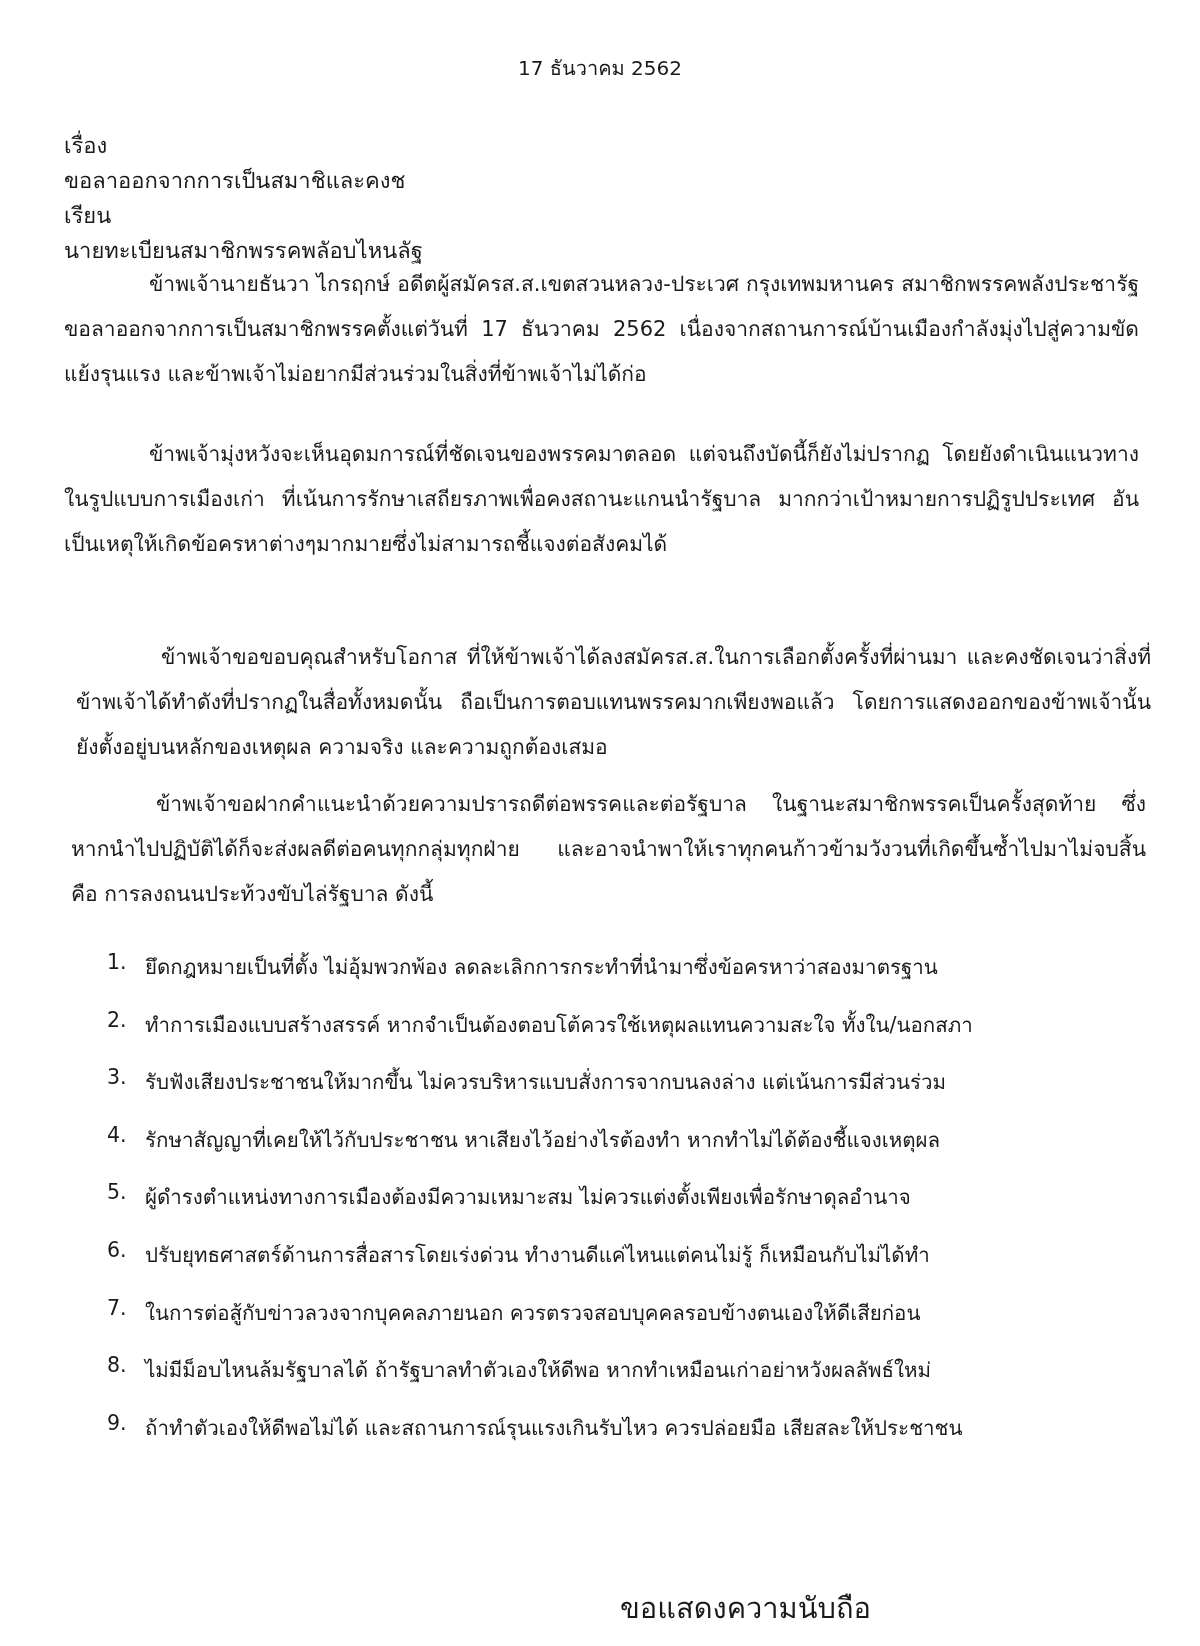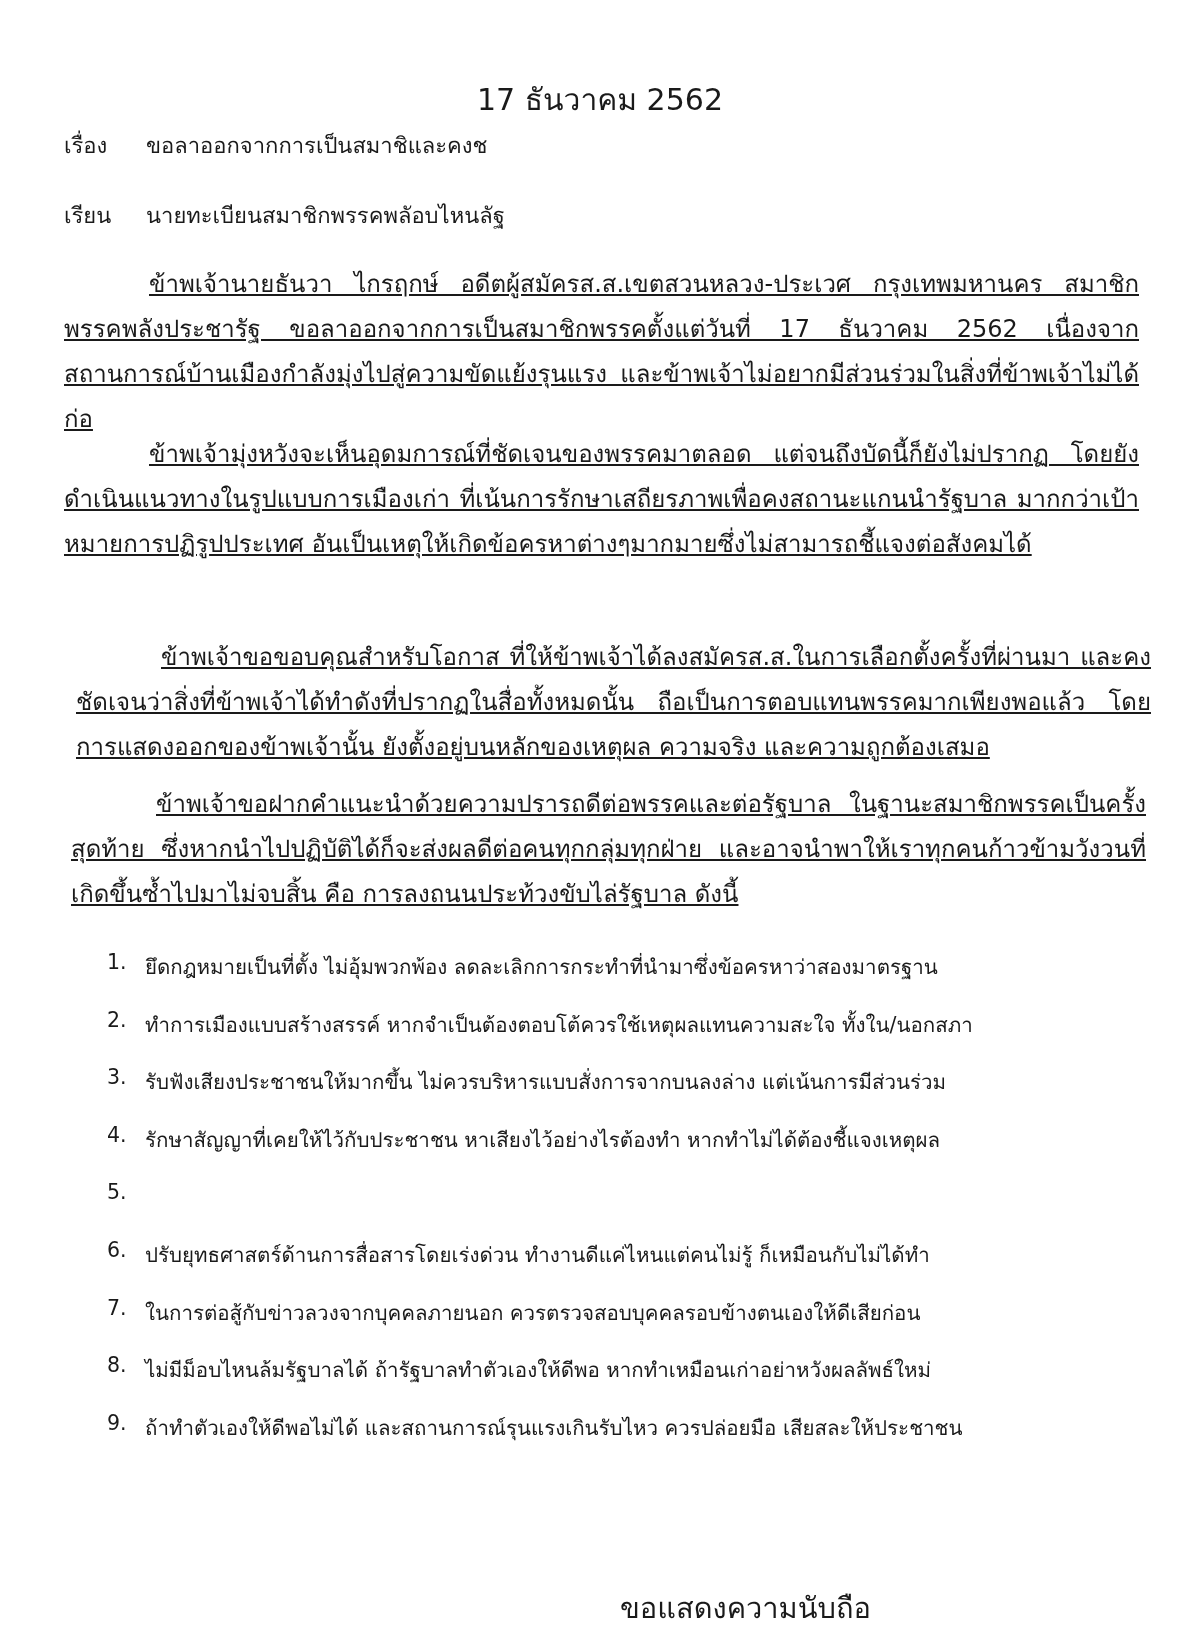--- a/index.html
+++ b/index.html
@@ -2,26 +2,26 @@
 <html><head>
 <meta charset="utf-8">
 <style>
   html, body { margin: 0; padding: 0; background: #ffffff; }
   body {
     width: 1200px; height: 1646px; overflow: hidden; position: relative;
     font-family: "DejaVu Sans", "Liberation Sans", sans-serif;
     color: #1a1a1a;
   }
   .page { position: absolute; left: 0; top: 0; width: 1200px; height: 1646px; }
-  .date { position: absolute; top: 52px; left: 0; width: 1200px; text-align: center; font-size: 30px; margin-top: 24px; }
-  .subject-row { position: absolute; left: 64px; font-size: 22px; display: flex; }
+  .date { position: absolute; top: 52px; left: 0; width: 1200px; text-align: center; font-size: 20px; }
+  .subject-row { position: absolute; left: 64px; font-size: 22px; display: flex; flex-direction: column; }
   .subject-row .lbl { width: 82px; }
   .para {
-    position: absolute; left: 64px; width: 1075px; font-size: 24px;
-    line-height: 45px; text-align: justify; text-indent: 85px; text-decoration: underline;
+    position: absolute; left: 64px; width: 1075px; font-size: 21px;
+    line-height: 45px; text-align: justify; text-indent: 85px;
   }
   .list { position: absolute; left: 107px; top: 950px; width: 1050px; margin: 0; padding: 0; list-style: none; }
   .list li { display: flex; font-size: 20.5px; height: 57.6px; align-items: flex-start; }
   .list .num { width: 38px; }
   .closing { position: absolute; top: 1585px; left: 620px; font-size: 29px; }
 </style>
 </head>
 <body>
 
 <div class="page">
@@ -54,20 +54,21 @@
     <li>
         <span class="num">3.</span>
         <span>รับฟังเสียงประชาชนให้มากขึ้น ไม่ควรบริหารแบบสั่งการจากบนลงล่าง แต่เน้นการมีส่วนร่วม</span>
       </li>
     <li>
         <span class="num">4.</span>
         <span>รักษาสัญญาที่เคยให้ไว้กับประชาชน หาเสียงไว้อย่างไรต้องทำ หากทำไม่ได้ต้องชี้แจงเหตุผล</span>
       </li>
     <li>
         <span class="num">5.</span>
+        <span>ผู้ดำรงตำแหน่งทางการเมืองต้องมีความเหมาะสม ไม่ควรแต่งตั้งเพียงเพื่อรักษาดุลอำนาจ</span>
       </li>
     <li>
         <span class="num">6.</span>
         <span>ปรับยุทธศาสตร์ด้านการสื่อสารโดยเร่งด่วน ทำงานดีแค่ไหนแต่คนไม่รู้ ก็เหมือนกับไม่ได้ทำ</span>
       </li>
     <li>
         <span class="num">7.</span>
         <span>ในการต่อสู้กับข่าวลวงจากบุคคลภายนอก ควรตรวจสอบบุคคลรอบข้างตนเองให้ดีเสียก่อน</span>
       </li>
     <li>

